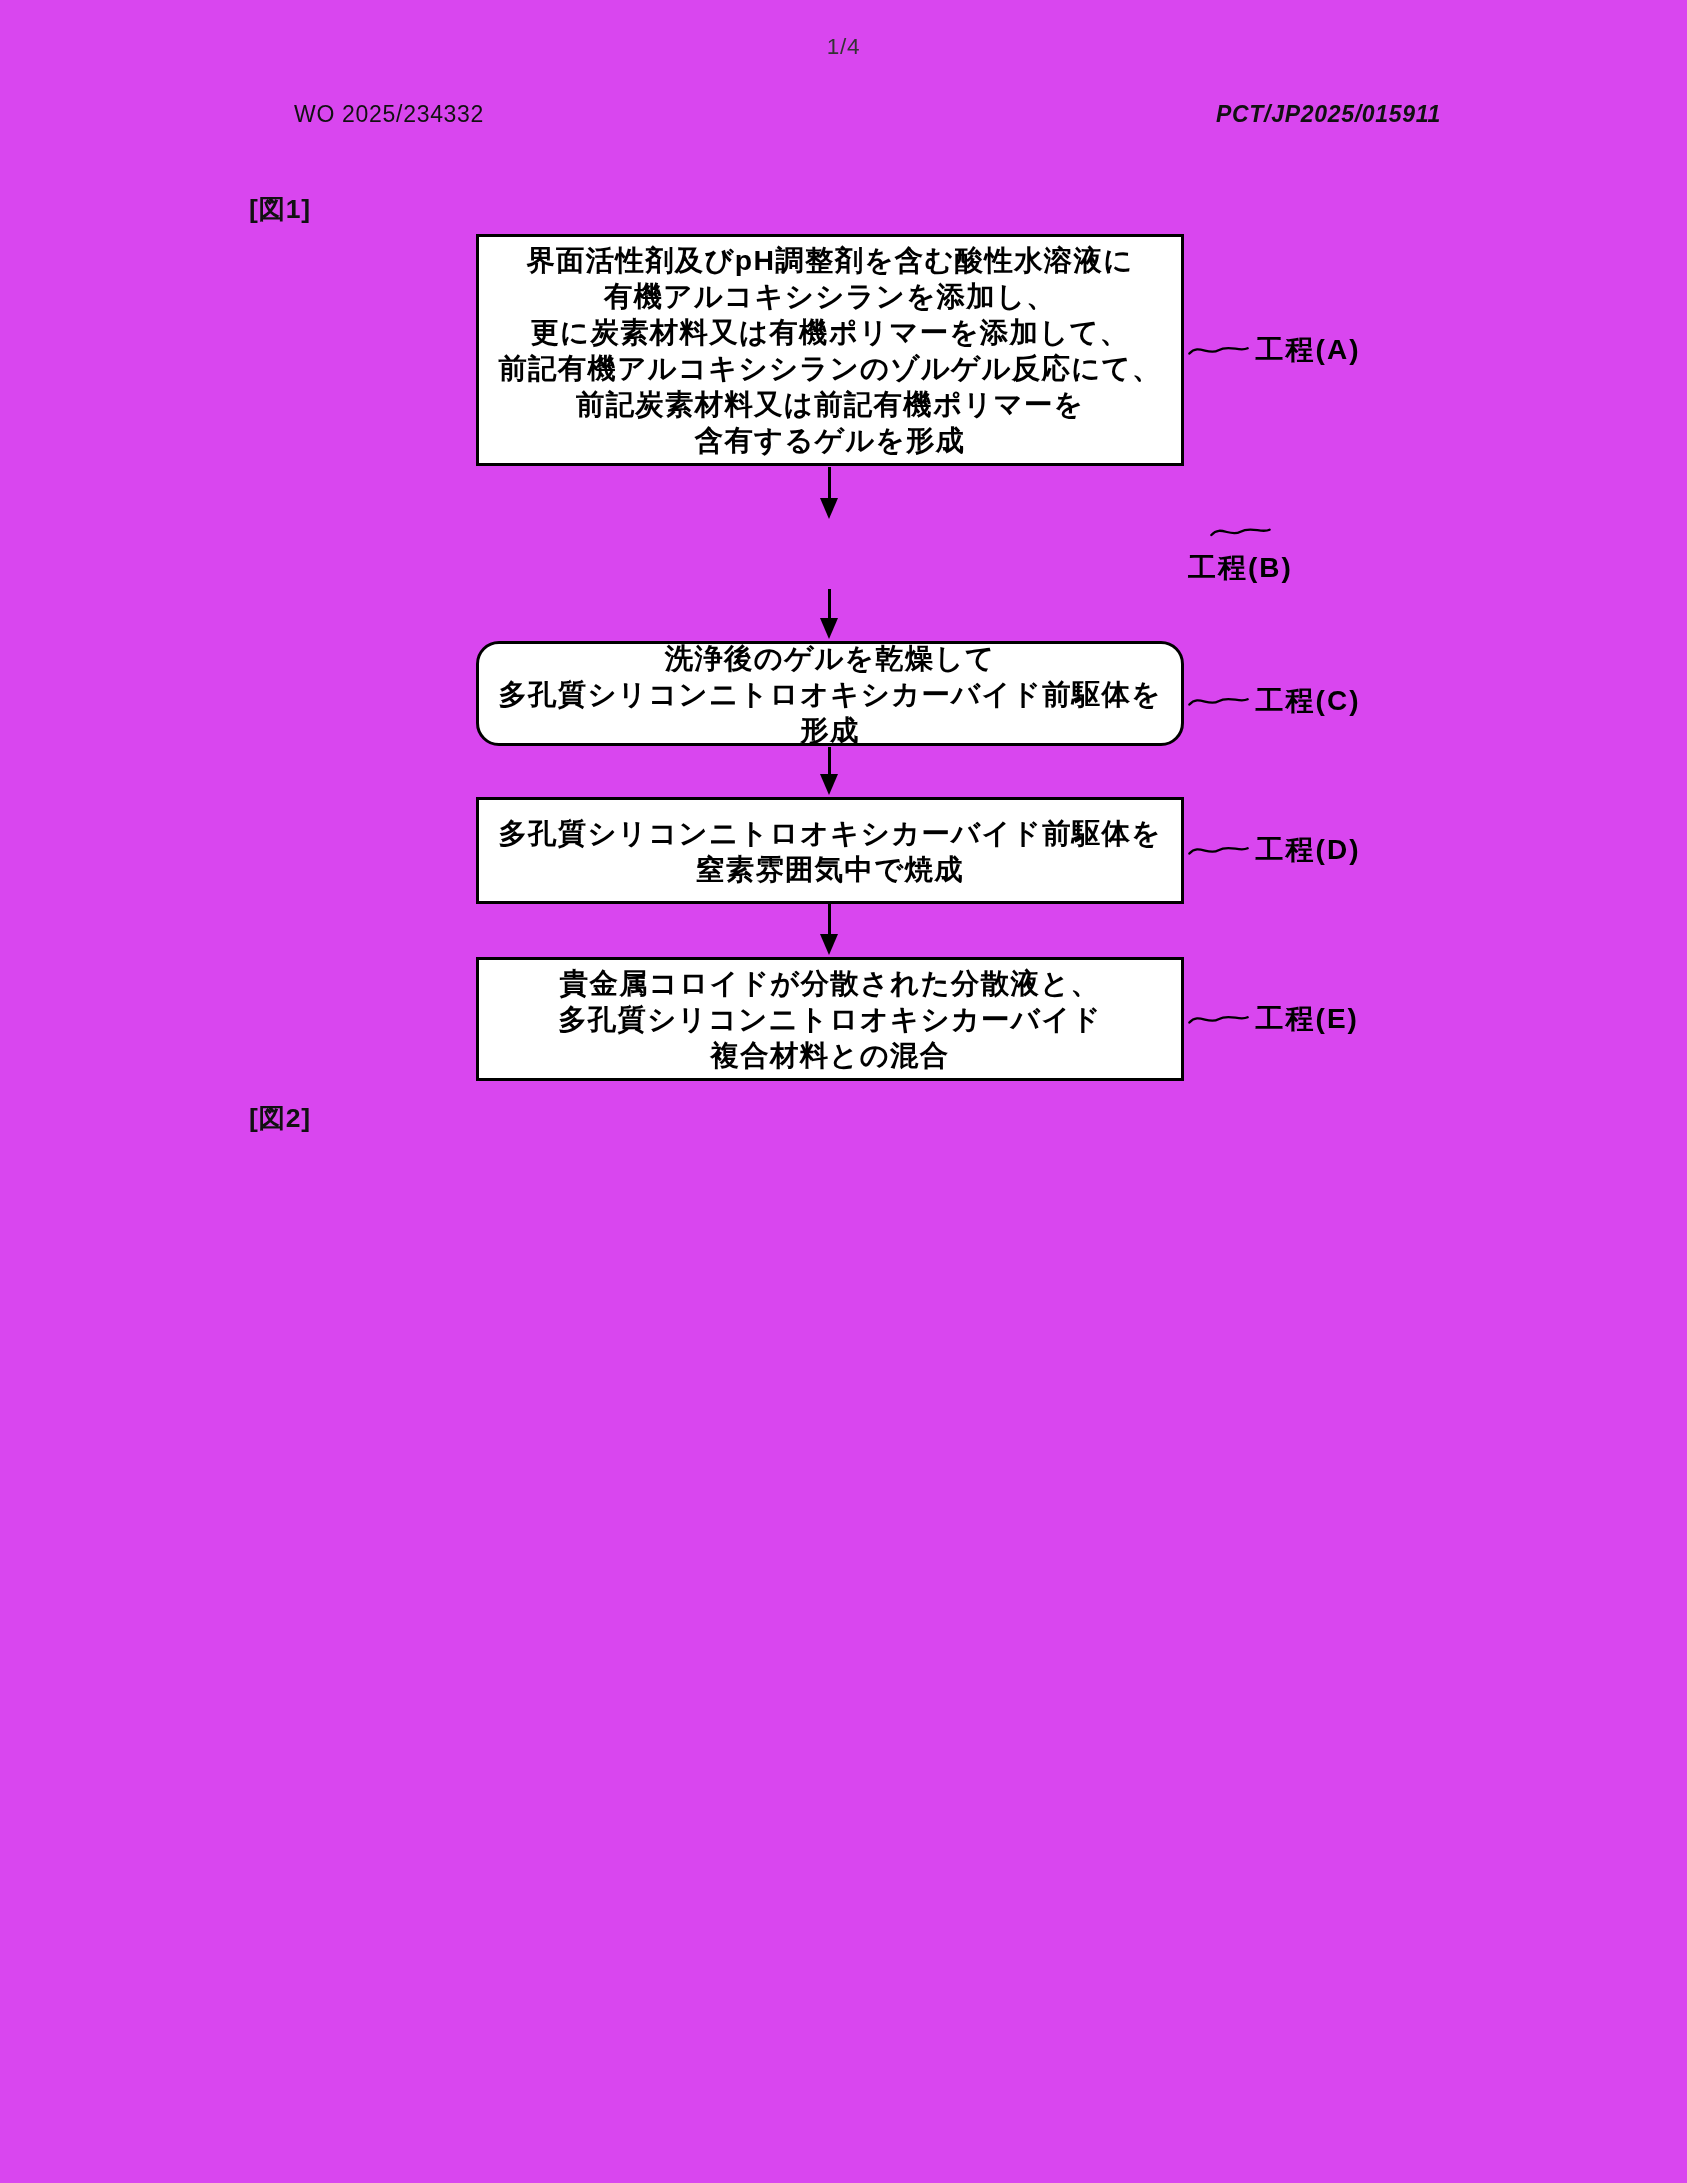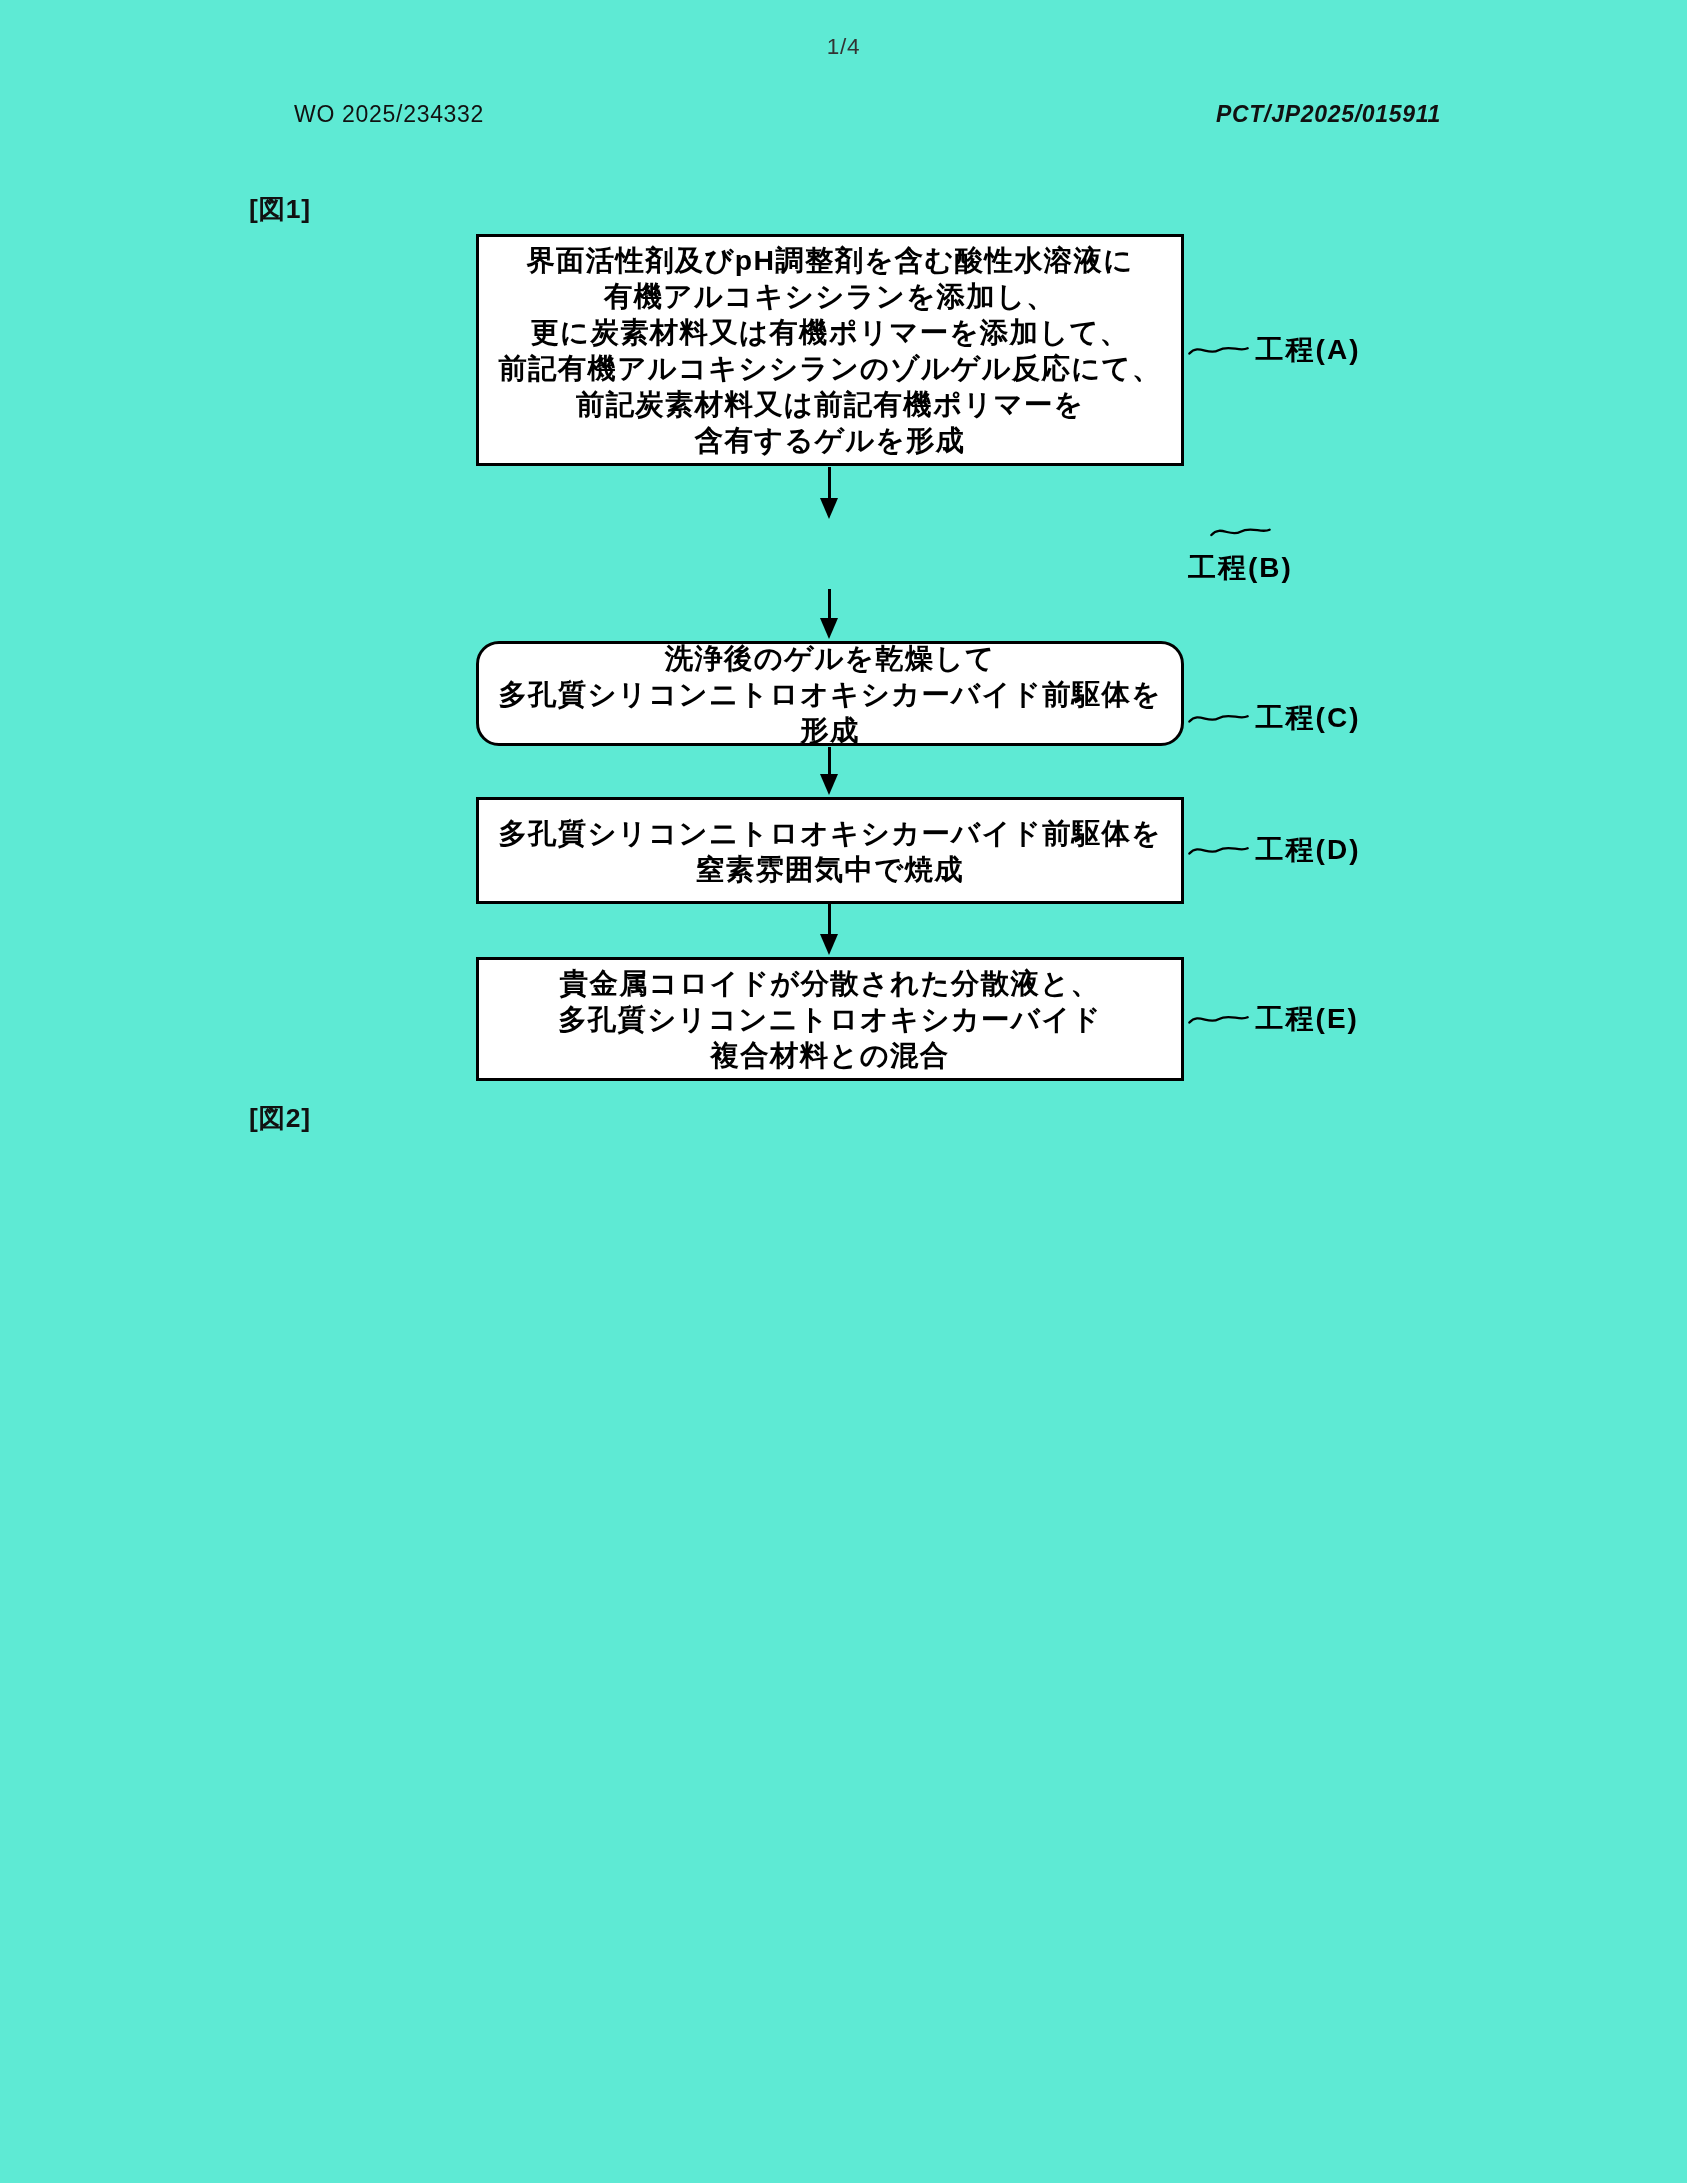--- a/index.html
+++ b/index.html
@@ -4,21 +4,21 @@
 <style>
   html, body {
     margin: 0;
     padding: 0;
     background: #ffffff;
   }
   .page {
     position: relative;
     width: 1687px;
     height: 2183px;
-    background: #5eead4;
+    background: #d946ef;
     font-family: "Liberation Sans", "DejaVu Sans", sans-serif;
     color: #111;
     overflow: hidden;
   }
 
   
   .page-number {
     position: absolute;
     top: 34px;
     left: 0;
@@ -120,21 +120,21 @@
   }
   .step-tag .tag-text {
     font-size: 28px;
     font-weight: 700;
     letter-spacing: 2px;
     color: #000;
     white-space: nowrap;
   }
   .tag-a { top: 350px; }
   .tag-b { top: 554px; flex-direction: column; }
-  .tag-c { top: 718px; text-align: right; }
+  .tag-c { top: 701px; text-align: right; }
   .tag-d { top: 850px; }
   .tag-e { top: 1019px; }
 
   
   .sem-image {
     position: absolute;
     left: 510px;
     top: 1173px;
     width: 701px;
     height: 572px;

